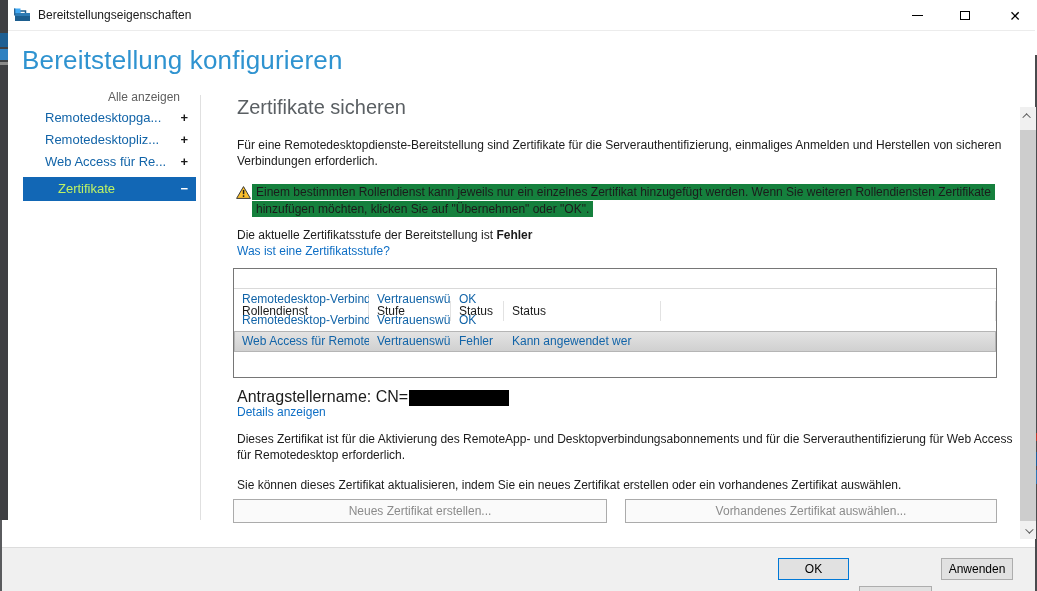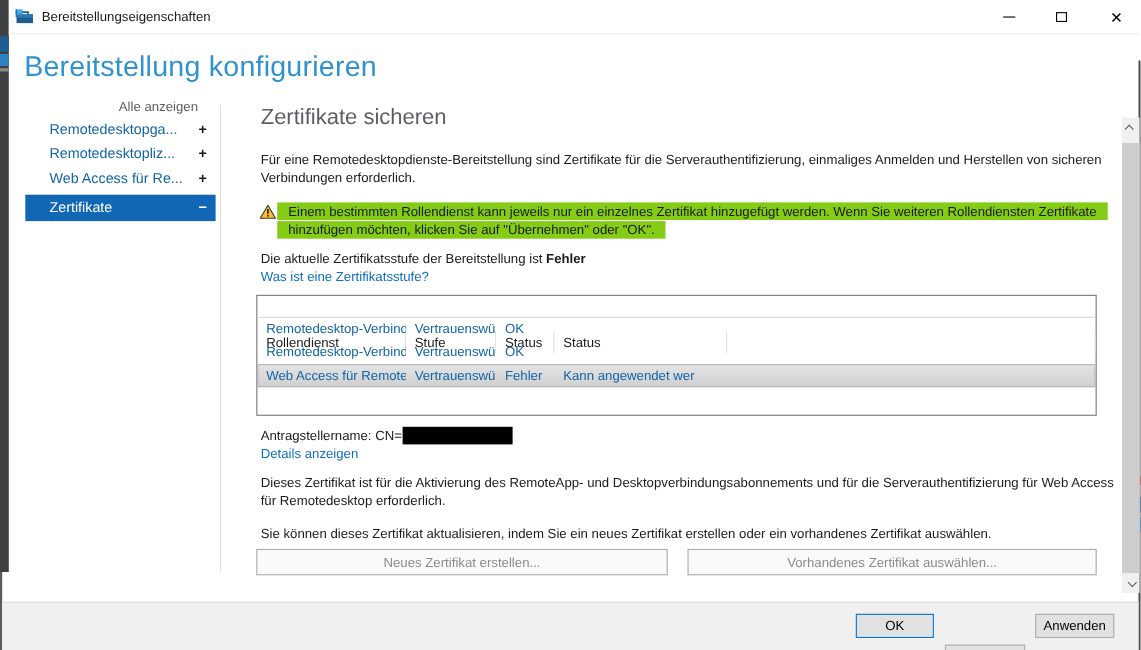--- a/index.html
+++ b/index.html
@@ -31,48 +31,48 @@
 
   
   .page-heading { position:absolute; left:22px; top:45px; font-size:26px; color:#2f93d0; font-weight:400; letter-spacing:0.2px; white-space:nowrap; }
 
   
   .show-all { position:absolute; left:8px; top:90px; width:172px; text-align:right; font-size:12px; color:#5f5f5f; }
   .side-item { position:absolute; left:23px; width:173px; height:22px; font-size:13px; color:#1264a8; line-height:22px; }
   .side-item .lbl { position:absolute; left:22px; white-space:nowrap; }
   .side-item .glyph { position:absolute; right:8px; font-weight:bold; color:#1a1a1a; }
   .side-item.sel { background:#1267b5; color:#fff; height:24px; line-height:24px; }
-  .side-item.sel .lbl { color:#ffffff; }
+  .side-item.sel .lbl { color:#bef264;margin-left:13px; }
   .side-item.sel .glyph { color:#fff; }
   .divider-v { position:absolute; left:200px; top:95px; width:1px; height:425px; background:#e0e0e0; }
 
   
   .content-heading { position:absolute; left:237px; top:96px; font-size:20px; color:#5a5f63; font-weight:400; white-space:nowrap; }
   .para { position:absolute; left:237px; font-size:12px; line-height:16px; color:#1b1b1b; }
   .p-intro { top:137px; width:778px; }
   .warn-icon { position:absolute; left:236px; top:186px; width:15px; height:13px; }
   .warn-text { position:absolute; left:252px; top:184px; font-size:12px; line-height:17px; color:#1b1b1b; }
-  .warn-text .hl { background:#84cc16; white-space:nowrap; padding:1px 10px; }
+  .warn-text .hl { background:#15803d; white-space:nowrap; padding:1px 4px; }
   .level-line { position:absolute; left:237px; top:228px; font-size:12px; color:#1b1b1b; white-space:nowrap; }
   .level-line b { font-weight:bold; }
   .link { color:#0f6fc5; font-size:12px; white-space:nowrap; cursor:pointer; }
   .link-level { position:absolute; left:237px; top:244px; }
 
   
   .cert-table { position:absolute; left:233px; top:268px; width:764px; height:110px; border:1px solid #767676; background:#fff; font-size:12px; }
   .t-header { position:relative; height:20px; border-bottom:1px solid #d9d9d9; color:#1a1a1a; }
   .t-header .hcell { position:absolute; top:0; height:20px; line-height:20px; padding-left:8px; border-right:1px solid #e2e2e2; overflow:hidden; white-space:nowrap;margin-top:32px; }
   .t-row { position:relative; height:21px; line-height:21px; color:#1264a8; white-space:nowrap; }
   .t-row .cell { position:absolute; top:0; height:21px; padding-left:8px; overflow:hidden; white-space:nowrap; }
   .c0 { left:0; width:135px; } .c1 { left:135px; width:82px; } .c2 { left:217px; width:53px; } .c3 { left:270px; width:157px; } .c4 { left:427px; width:335px; }
   .t-row.selected { background:linear-gradient(#e4e4e4,#cfcfcf); outline:1px solid #b5b5b5; outline-offset:-1px; }
   .t-row.muted { color:#7a7a7a; }
 
   
-  .subject-line { position:absolute; left:237px; top:388px; font-size:12px; color:#1b1b1b; white-space:nowrap; }
+  .subject-line { position:absolute; left:237px; top:388px; font-size:16px; color:#1b1b1b; white-space:nowrap; }
   .redacted { display:inline-block; width:100px; height:16px; background:#000; vertical-align:-4px; margin-left:1px; }
   .link-details { position:absolute; left:237px; top:405px; }
 
   .p-certinfo { top:431px; width:778px; }
   .p-update { top:477px; width:778px; }
 
   
   .big-btn { position:absolute; top:499px; height:24px; background:#fafafa; border:1px solid #ababab; color:#8b8b8b; font-size:12px; text-align:center; line-height:22px; }
   .btn-create { left:233px; width:374px; }
   .btn-select { left:625px; width:372px; }

